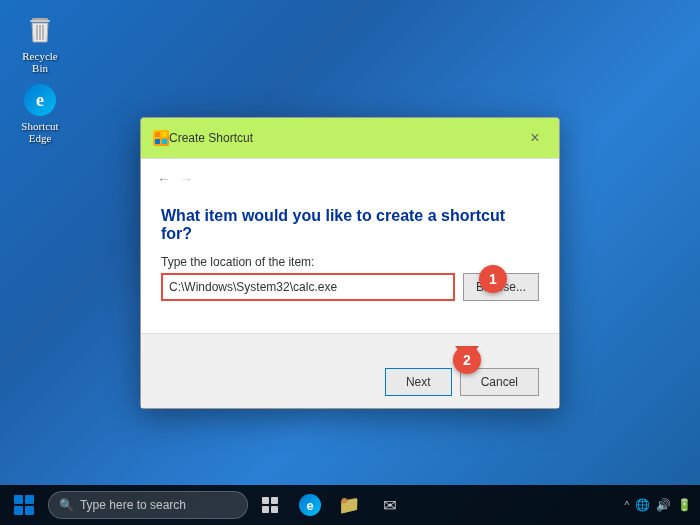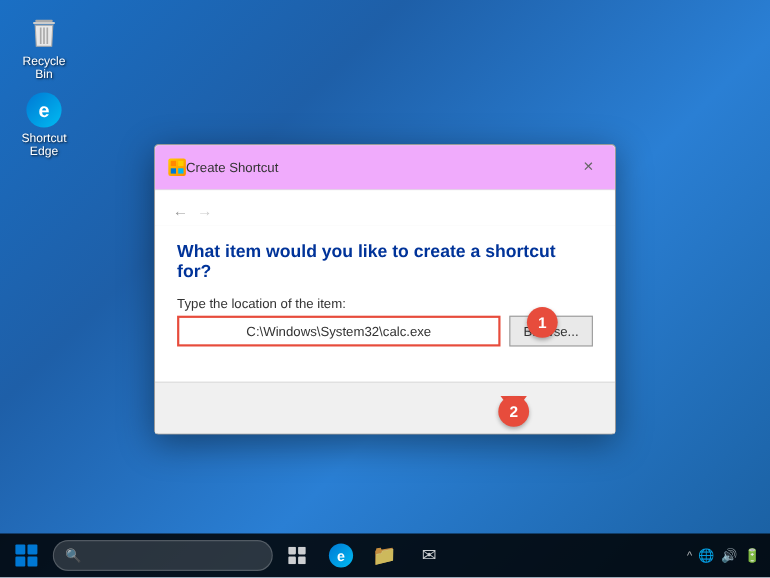--- a/index.html
+++ b/index.html
@@ -22,20 +22,21 @@
 
     
     .desktop-icon {
       position: absolute;
       display: flex;
       flex-direction: column;
       align-items: center;
       width: 60px;
       cursor: pointer;
       padding: 4px;
+      font-family: Liberation Serif, serif;
     }
     .icon-img {
       width: 32px;
       height: 32px;
       margin-bottom: 4px;
     }
     .icon-label {
       color: white;
       font-size: 11px;
       text-align: center;
@@ -70,21 +71,21 @@
     .dialog {
       background: #f0f0f0;
       border: 1px solid #999;
       border-radius: 4px;
       width: 420px;
       box-shadow: 0 8px 32px rgba(0,0,0,0.4);
       position: relative;
     }
 
     .dialog-titlebar {
-      background: #f0abfc;
+      background: #bef264;
       padding: 8px 12px;
       display: flex;
       align-items: center;
       border-bottom: 1px solid #ddd;
       border-radius: 4px 4px 0 0;
     }
 
     .dialog-title-text {
       font-size: 12px;
       color: #333;
@@ -166,21 +167,20 @@
     }
 
     .path-input {
       flex: 1;
       height: 28px;
       padding: 4px 6px;
       border: 2px solid #e74c3c;
       font-size: 12px;
       color: #333;
       outline: none;
-      text-align: center;
     }
 
     .browse-btn {
       height: 28px;
       padding: 0 12px;
       background: #e9e9e9;
       border: 1px solid #999;
       cursor: pointer;
       font-size: 12px;
       color: #333;
@@ -404,38 +404,43 @@
       </div>
 
       <div class="dialog-footer">
 
         <div style="position:relative; display:flex; justify-content:flex-end; margin-bottom: 6px; padding-right: 60px;">
           <div style="display:flex; flex-direction:column; align-items:center;">
             <div class="annotation">2</div>
             <div class="arrow-down-shape"></div>
           </div>
         </div>
+        <div class="footer-buttons">
+          <button class="dialog-btn primary">Next</button>
+          <button class="dialog-btn">Cancel</button>
+        </div>
       </div>
 
     </div>
   </div>
 
   <div class="taskbar">
 
     <div class="taskbar-start">
       <div class="start-icon">
         <div class="start-square" style="background:#0078d4;"></div>
         <div class="start-square" style="background:#0078d4;"></div>
         <div class="start-square" style="background:#0078d4;"></div>
         <div class="start-square" style="background:#0078d4;"></div>
       </div>
     </div>
 
     <div class="search-bar">
       <span class="search-icon-taskbar">🔍</span>
+      <span class="search-placeholder">Type here to search</span>
     </div>
 
     <div class="taskbar-icons">
 
       <div class="taskbar-icon">
         <svg width="16" height="16" viewBox="0 0 16 16" fill="white" opacity="0.8">
           <rect x="0" y="0" width="7" height="7" rx="1"></rect>
           <rect x="9" y="0" width="7" height="7" rx="1"></rect>
           <rect x="0" y="9" width="7" height="7" rx="1"></rect>
           <rect x="9" y="9" width="7" height="7" rx="1"></rect>

